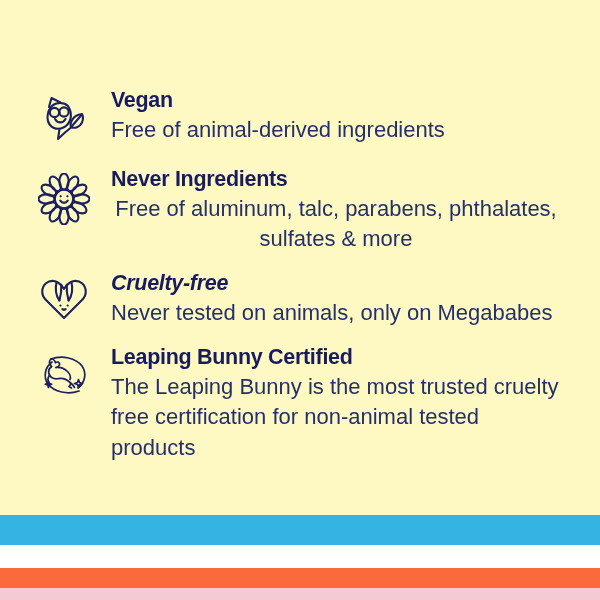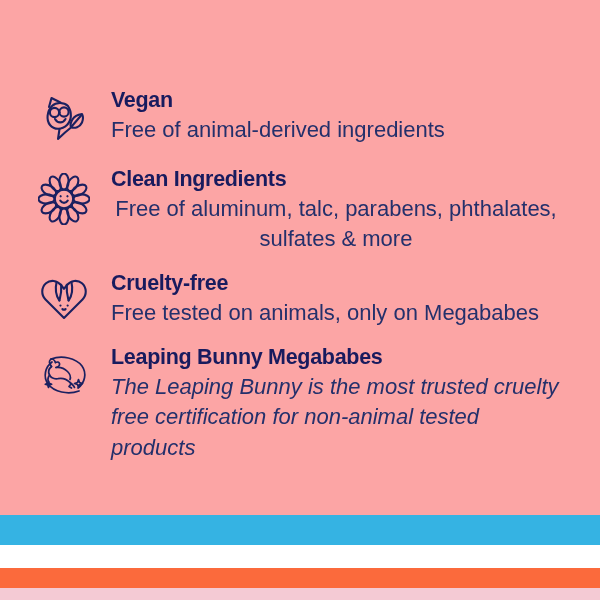--- a/index.html
+++ b/index.html
@@ -72,21 +72,21 @@
     position: absolute;
     left: 0;
     bottom: 0;
     width: 600px;
   }
   .stripe { width: 100%; display: block; }
 </style>
 </head>
 <body>
 
-<div id="page" style="background: #fca5a5;">
+<div id="page" style="background: #fef9c3;">
 
   <div class="feature-list">
 
     <div class="feature-row row-vegan">
       <div class="icon-cell">
         <svg width="52" height="52" viewBox="0 0 52 52" fill="none" stroke="#1B2060" stroke-width="2.1" stroke-linecap="round" stroke-linejoin="round">
           <path d="M30 14 C34 20 34 28 29 33 C24 38 16 38 12 33 C8 28 9 19 14 14 C18 10 26 10 30 14 Z"></path>
           <path d="M11 15 L13.5 6 L22.5 10.5"></path>
           <circle cx="16.5" cy="20.5" r="4.6"></circle>
           <circle cx="26" cy="20" r="4.6"></circle>
@@ -120,41 +120,41 @@
             <ellipse cx="26" cy="8.5" rx="4.6" ry="8" transform="rotate(300 26 26)"></ellipse>
             <ellipse cx="26" cy="8.5" rx="4.6" ry="8" transform="rotate(330 26 26)"></ellipse>
           </g>
           <circle cx="26" cy="26" r="9.2"></circle>
           <path d="M22.6 23.2 L22.7 23.3"></path>
           <path d="M29.4 23.2 L29.5 23.3"></path>
           <path d="M22.2 27.6 C23.8 30.6 28.2 30.6 29.8 27.6"></path>
         </svg>
       </div>
       <div class="text-cell">
-        <p class="feature-title" style="color: rgb(24, 27, 94);">Clean Ingredients</p>
+        <p class="feature-title" style="color: rgb(24, 27, 94);">Never Ingredients</p>
         <p class="feature-desc" style="color: rgb(36, 48, 107); text-align: center;">Free of aluminum, talc, parabens, phthalates, sulfates &amp; more</p>
       </div>
     </div>
 
     <div class="feature-row row-cruelty">
       <div class="icon-cell">
         <svg width="52" height="46" viewBox="0 0 52 46" fill="none" stroke="#1B2060" stroke-width="2.1" stroke-linecap="round" stroke-linejoin="round">
           <path d="M26 43 L7.5 24.5 C3 20 3.2 12.5 8 8.3 C12.6 4.3 19.2 5.4 23 10 L26 13.8 L29 10 C32.8 5.4 39.4 4.3 44 8.3 C48.8 12.5 49 20 44.5 24.5 Z"></path>
           <path d="M18.5 7.5 C17 14 18 20.5 21.3 25.5"></path>
           <path d="M33.5 7.5 C35 14 34 20.5 30.7 25.5"></path>
           <path d="M21.5 25.5 C23 20 23.6 14.5 23.2 9.8"></path>
           <path d="M30.5 25.5 C29 20 28.4 14.5 28.8 9.8"></path>
           <path d="M22.4 30.5 L22.5 30.6"></path>
           <path d="M29.6 30.5 L29.7 30.6"></path>
           <path d="M24.4 34 C25.3 35.1 26.7 35.1 27.6 34"></path>
         </svg>
       </div>
       <div class="text-cell">
-        <p class="feature-title" style="color: rgb(24, 27, 94);">Cruelty-free</p>
-        <p class="feature-desc" style="color: rgb(36, 48, 107);">Free tested on animals, only on Megababes</p>
+        <p class="feature-title" style="color: rgb(24, 27, 94); font-style: italic;">Cruelty-free</p>
+        <p class="feature-desc" style="color: rgb(36, 48, 107);">Never tested on animals, only on Megababes</p>
       </div>
     </div>
 
     <div class="feature-row row-bunny">
       <div class="icon-cell">
         <svg width="52" height="44" viewBox="0 0 52 44" fill="none" stroke="#1B2060" stroke-width="1.7" stroke-linecap="round" stroke-linejoin="round">
           <path d="M13 6 C24 2 38 5 44 13 C49 20 47 30 40 35"></path>
           <path d="M41 38 C30 42 16 39 10 31 C5 24 7 14 14 9"></path>
           <path d="M13.5 13.5 C11.5 11 11 8 12.5 6.5 C14 5.2 16.5 6.5 17.5 9.5"></path>
           <path d="M17.5 9.5 C19.5 8.5 21 9 21.5 10.5 C22 12.2 20.5 14 18 14.5"></path>
@@ -162,22 +162,22 @@
           <path d="M21 25.5 C25 25 29 26.5 32 29.5"></path>
           <path d="M32 29.5 C34.5 31.5 36 33 36.5 34.5"></path>
           <path d="M18 14.5 C22 14 26.5 15.5 29.5 18.5 C32 21 33 24 32 26.5"></path>
           <path d="M11.5 22 C10 24.5 9.5 27 10.5 29"></path>
           <path d="M33 31 L31 33.5 L33.5 35"></path>
           <path d="M40.5 26.5 L41.5 29.5 L44.5 30.5 L41.5 31.5 L40.5 34.5 L39.5 31.5 L36.5 30.5 L39.5 29.5 Z"></path>
           <path d="M10.5 28 L11.3 30.4 L13.7 31.2 L11.3 32 L10.5 34.4 L9.7 32 L7.3 31.2 L9.7 30.4 Z"></path>
         </svg>
       </div>
       <div class="text-cell">
-        <p class="feature-title" style="color: rgb(24, 27, 94);">Leaping Bunny Megababes</p>
-        <p class="feature-desc" style="color: rgb(36, 48, 107); font-style: italic;">The Leaping Bunny is the most trusted cruelty free certification for non-animal tested products</p>
+        <p class="feature-title" style="color: rgb(24, 27, 94);">Leaping Bunny Certified</p>
+        <p class="feature-desc" style="color: rgb(36, 48, 107);">The Leaping Bunny is the most trusted cruelty free certification for non-animal tested products</p>
       </div>
     </div>
 
   </div>
 
   <div class="stripes">
     <div class="stripe" style="height:30px;background:#35B3E3;"></div>
     <div class="stripe" style="height:23px;background:#FFFFFF;"></div>
     <div class="stripe" style="height:20px;background:#FB6A3C;"></div>
     <div class="stripe" style="height:12px;background:#F4CAD4;"></div>

